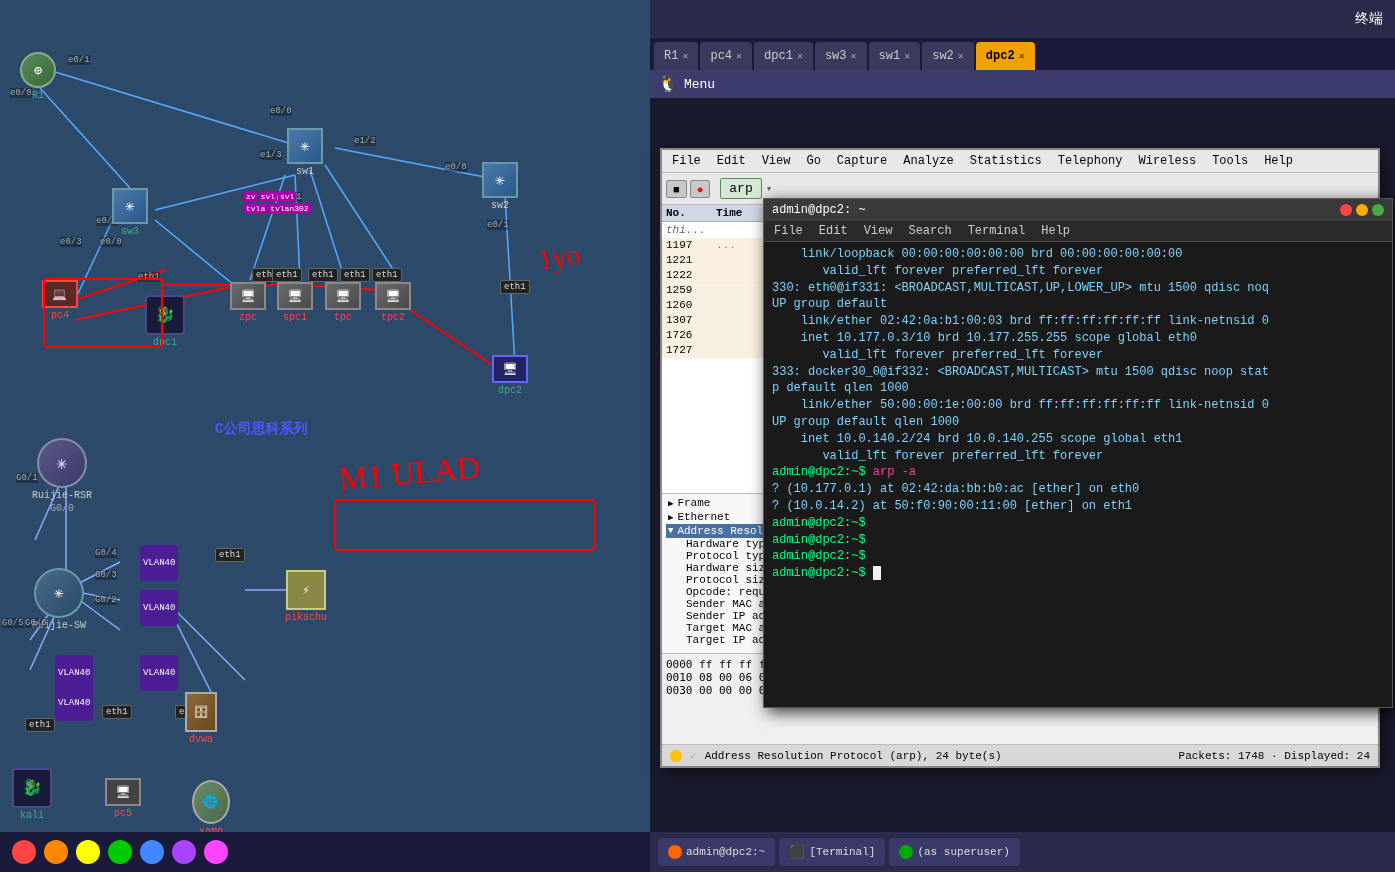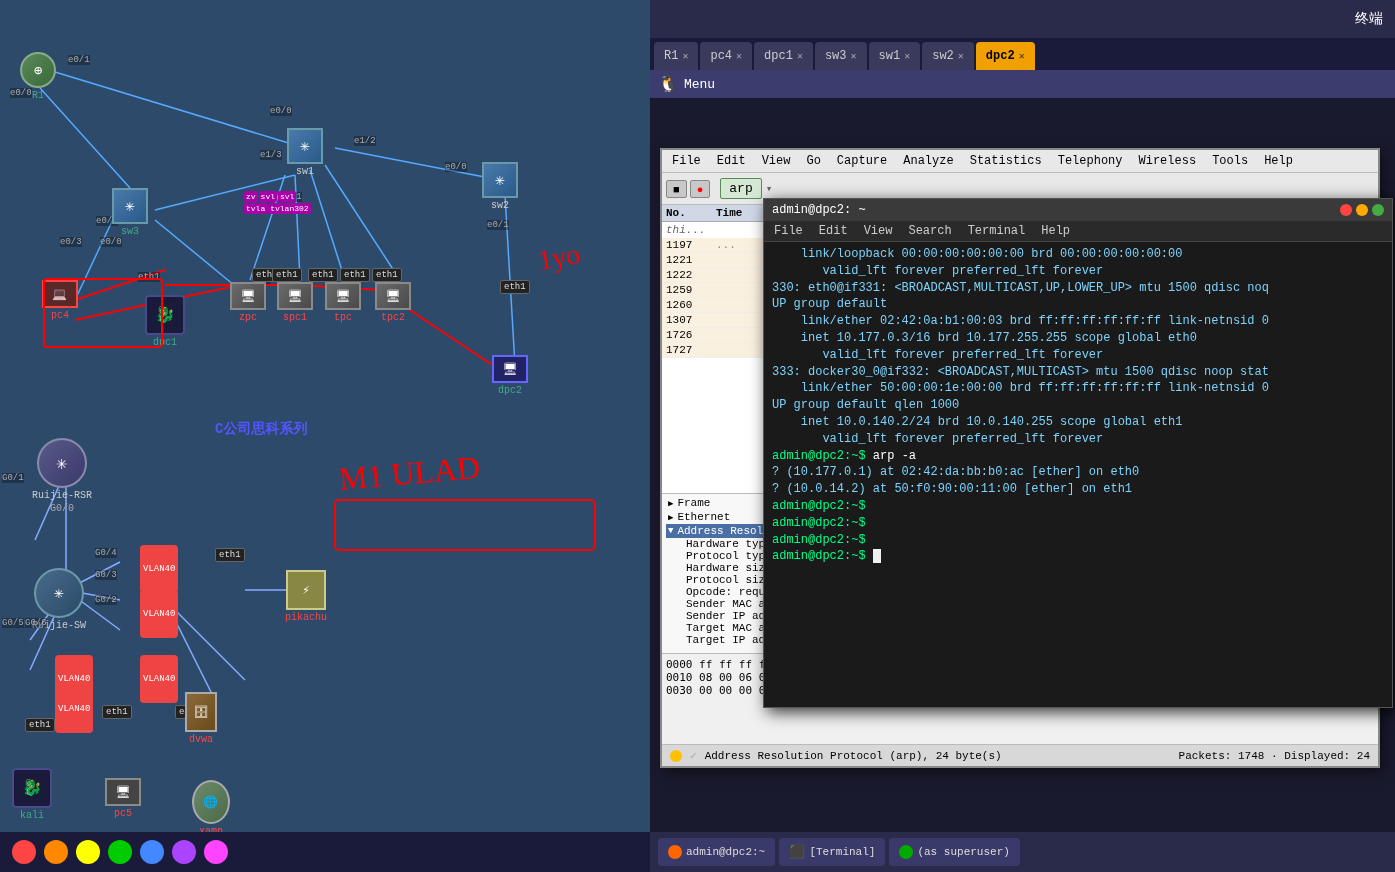--- a/index.html
+++ b/index.html
@@ -257,21 +257,21 @@
       font-family: 'Courier New', monospace;
       padding: 4px 8px;
       overflow: hidden;
       line-height: 1.4;
     }
     .term-line {
       white-space: pre;
       display: block;
     }
     .term-prompt { color: #00ff88; }
-    .term-cmd { color: #ffffff; }
+    .term-cmd { color: #ec4899; }
     .term-output { color: #7dd3fc; }
     .term-cursor {
       display: inline-block;
       width: 8px;
       height: 14px;
       background: #f0f0f0;
       vertical-align: middle;
       animation: blink 1s infinite;
     }
     @keyframes blink { 0%,50% { opacity: 1; } 51%,100% { opacity: 0; } }
@@ -377,24 +377,24 @@
       padding: 4px 10px;
       border-radius: 4px;
       color: #ddd;
       font-size: 11px;
       cursor: pointer;
       height: 28px;
     }
 
     .vlan-badge {
       position: absolute;
-      background: #ef4444;
+      background: #4c1d95;
       color: #fff;
       font-size: 9px;
-      padding: 19px 3px;
+      padding: 13px 3px;
       border-radius: 4px;
     }
 
     .eth-badge {
       position: absolute;
       background: #222;
       color: #ddd;
       font-size: 9px;
       padding: 1px 3px;
       border: 1px solid #666;
@@ -546,21 +546,21 @@
     <div style="background:#aa00aa; color:#fff; font-size:8px; padding:1px 2px; border-radius:2px;">tvlan302</div>
   </div>
 
   <div style="position:absolute; left:215px; top:420px; font-size:14px; font-weight:bold; color:#5555ff;">C公司思科系列</div>
 
   <div class="net-node" style="left:32px; top:438px">
     <div class="ruijie-router">✳</div>
     <div class="node-label">Ruijie-RSR</div>
     <div class="node-label" style="color:#aaa">G0/0</div>
   </div>
-  <div class="iface-label" style="left:2px; top:473px; color:#aaa">G0/1</div>
+  <div class="iface-label" style="left:16px; top:473px; color:#aaa">G0/1</div>
 
   <div class="net-node" style="left:32px; top:568px">
     <div class="switch-icon" style="width:50px; height:50px; border-radius:50%; background:linear-gradient(135deg,#4a6a8a,#2a4a6a);">✳</div>
     <div class="node-label">Ruijie-SW</div>
   </div>
 
   <div class="iface-label" style="left:95px; top:548px">G0/4</div>
   <div class="iface-label" style="left:95px; top:570px">G0/3</div>
   <div class="iface-label" style="left:95px; top:595px">G0/2</div>
   <div class="iface-label" style="left:2px; top:618px">G0/5</div>
@@ -790,23 +790,24 @@
     <span class="term-menu">Search</span>
     <span class="term-menu">Terminal</span>
     <span class="term-menu">Help</span>
   </div>
   <div id="term-body">
     <span class="term-line term-output">    link/loopback 00:00:00:00:00:00 brd 00:00:00:00:00:00</span>
     <span class="term-line term-output">       valid_lft forever preferred_lft forever</span>
     <span class="term-line term-output">330: eth0@if331: &lt;BROADCAST,MULTICAST,UP,LOWER_UP&gt; mtu 1500 qdisc noq</span>
     <span class="term-line term-output">UP group default</span>
     <span class="term-line term-output">    link/ether 02:42:0a:b1:00:03 brd ff:ff:ff:ff:ff:ff link-netnsid 0</span>
-    <span class="term-line term-output">    inet 10.177.0.3/16 brd 10.177.255.255 scope global eth0</span>
+    <span class="term-line term-output">    inet 10.177.0.3/10 brd 10.177.255.255 scope global eth0</span>
     <span class="term-line term-output">       valid_lft forever preferred_lft forever</span>
     <span class="term-line term-output">333: docker30_0@if332: &lt;BROADCAST,MULTICAST&gt; mtu 1500 qdisc noop stat</span>
+    <span class="term-line term-output">p default qlen 1000</span>
     <span class="term-line term-output">    link/ether 50:00:00:1e:00:00 brd ff:ff:ff:ff:ff:ff link-netnsid 0</span>
     <span class="term-line term-output">UP group default qlen 1000</span>
     <span class="term-line term-output">    inet 10.0.140.2/24 brd 10.0.140.255 scope global eth1</span>
     <span class="term-line term-output">       valid_lft forever preferred_lft forever</span>
     <span class="term-line"><span class="term-prompt">admin@dpc2:~$</span> <span class="term-cmd">arp -a</span></span>
     <span class="term-line term-output">? (10.177.0.1) at 02:42:da:bb:b0:ac [ether] on eth0</span>
     <span class="term-line term-output">? (10.0.14.2) at 50:f0:90:00:11:00 [ether] on eth1</span>
     <span class="term-line"><span class="term-prompt">admin@dpc2:~$</span></span>
     <span class="term-line"><span class="term-prompt">admin@dpc2:~$</span></span>
     <span class="term-line"><span class="term-prompt">admin@dpc2:~$</span></span>

